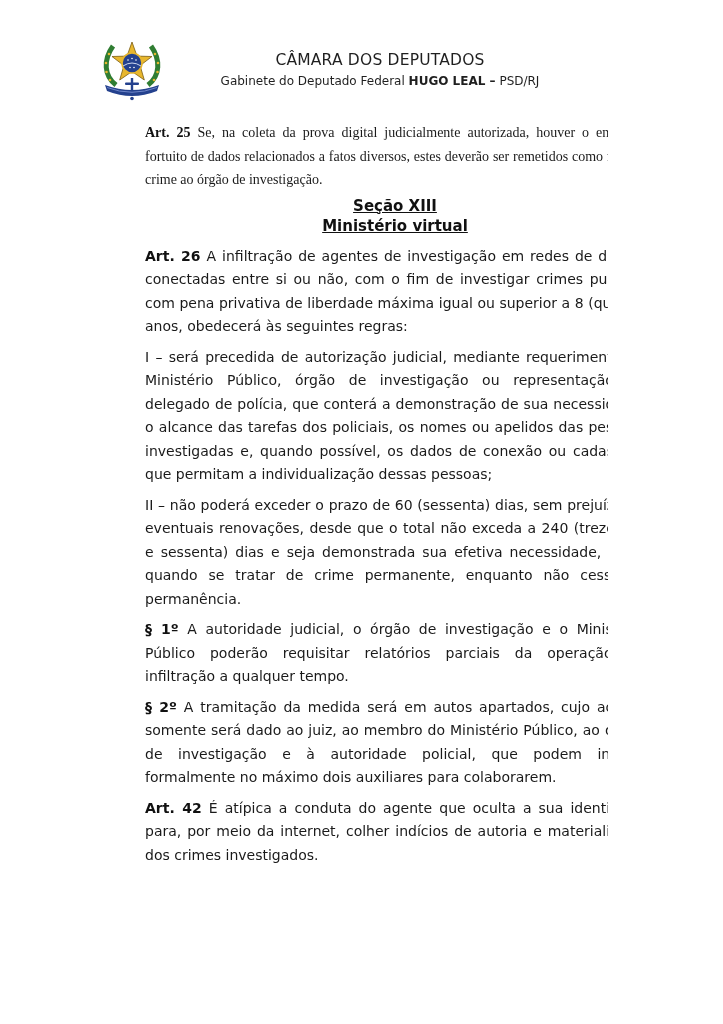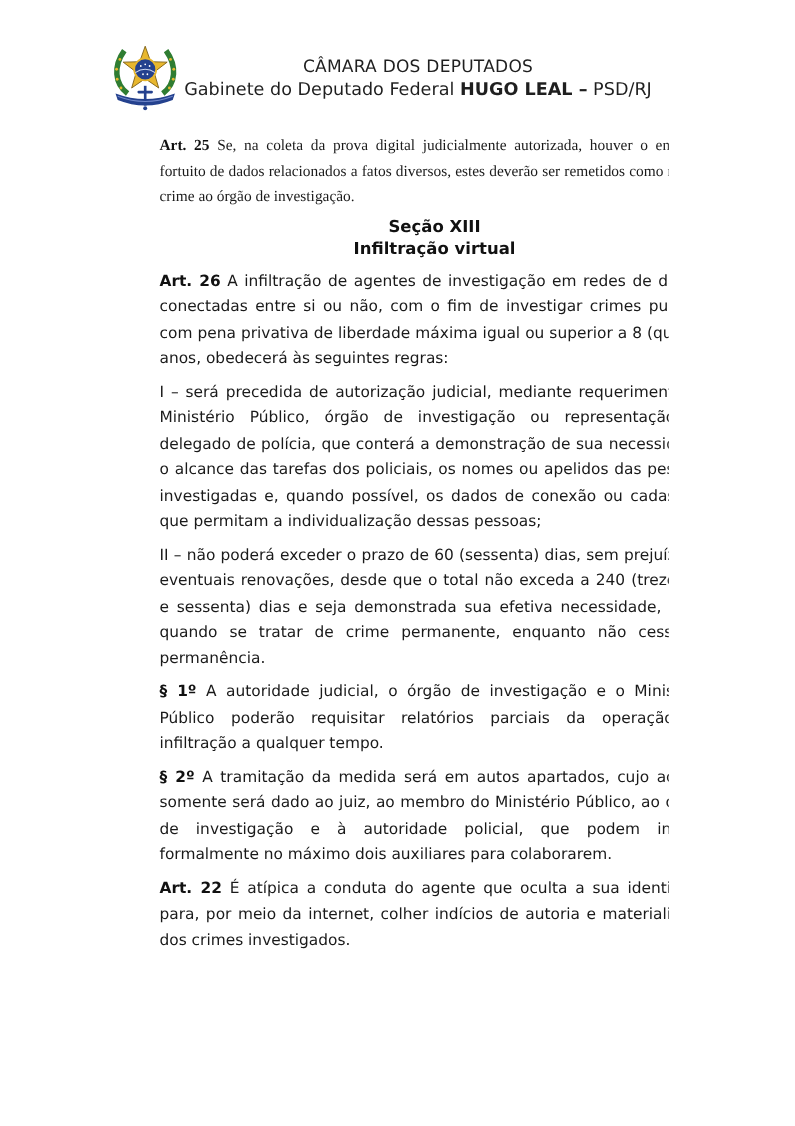--- a/index.html
+++ b/index.html
@@ -11,33 +11,33 @@
     color:#1a1a1a;
     overflow:hidden;
   }
   
   .logo{position:absolute;left:97px;top:36px;width:70px;height:66px;}
   .header-text{
     position:absolute;left:130px;top:50px;width:500px;
     text-align:center;line-height:20px;color:#1f1f1f;
   }
   .header-org{font-size:15.5px;letter-spacing:.2px;}
-  .header-office{font-size:16px;margin-top:1px;}
+  .header-office{font-size:12px;margin-top:1px;}
   .header-office b{font-weight:700;}
   
   .doc{
     position:absolute;left:145px;top:121px;width:500px;
     font-size:14px;line-height:23.5px;text-align:justify;
   }
   .doc p{margin:0 0 7px 0;}
   .doc p b{font-weight:700;color:#111;}
   .doc .tight{margin-bottom:4px;font-family:Liberation Serif, serif;}
   .section-heading{
     text-align:center;font-weight:700;font-size:15px;line-height:20px;
-    margin:2px 0 9px 0;color:#111;
+    margin:2px 0 9px 0;color:#111;text-decoration:underline;
   }
   
   .stamp-box{
     position:absolute;left:658px;top:23px;width:61px;height:212px;
     border:1.5px solid #3a3a3a;box-sizing:border-box;background:#fff;
   }
   .vtext{
     position:absolute;transform-origin:0 100%;transform:rotate(-90deg);
     white-space:nowrap;color:#9e9e9e;
   }
@@ -96,34 +96,34 @@
 
   <div class="stamp-box"></div>
   <div class="vtext stamp-presentation">Apresentação: 15/10/2020 16:09 - Mesa</div>
   <div class="vtext stamp-number">PL n.4939/2020</div>
 
   <div class="doc">
     <p class="tight"><b>Art. 25</b><span> Se, na coleta da prova digital judicialmente autorizada, houver o encontro fortuito de dados relacionados a fatos diversos, estes deverão ser remetidos como notícia crime ao órgão de investigação.</span></p>
 
     <div class="section-heading">
       <div>Seção XIII</div>
-      <div>Infiltração virtual</div>
+      <div>Ministério virtual</div>
     </div>
 
     <p><b>Art. 26</b><span> A infiltração de agentes de investigação em redes de dados, conectadas entre si ou não, com o fim de investigar crimes punidos com pena privativa de liberdade máxima igual ou superior a 8 (quatro) anos, obedecerá às seguintes regras:</span></p>
 
     <p><span>I – será precedida de autorização judicial, mediante requerimento do Ministério Público, órgão de investigação ou representação de delegado de polícia, que conterá a demonstração de sua necessidade, o alcance das tarefas dos policiais, os nomes ou apelidos das pessoas investigadas e, quando possível, os dados de conexão ou cadastrais que permitam a individualização dessas pessoas;</span></p>
 
     <p><span>II – não poderá exceder o prazo de 60 (sessenta) dias, sem prejuízo de eventuais renovações, desde que o total não exceda a 240 (trezentos e sessenta) dias e seja demonstrada sua efetiva necessidade, salvo quando se tratar de crime permanente, enquanto não cessar a permanência.</span></p>
 
     <p><b>§ 1º</b><span> A autoridade judicial, o órgão de investigação e o Ministério Público poderão requisitar relatórios parciais da operação de infiltração a qualquer tempo.</span></p>
 
     <p><b>§ 2º</b><span> A tramitação da medida será em autos apartados, cujo acesso somente será dado ao juiz, ao membro do Ministério Público, ao órgão de investigação e à autoridade policial, que podem indicar formalmente no máximo dois auxiliares para colaborarem.</span></p>
 
-    <p><b>Art. 22</b><span> É atípica a conduta do agente que oculta a sua identidade para, por meio da internet, colher indícios de autoria e materialidade dos crimes investigados.</span></p>
+    <p><b>Art. 42</b><span> É atípica a conduta do agente que oculta a sua identidade para, por meio da internet, colher indícios de autoria e materialidade dos crimes investigados.</span></p>
   </div>
 
   <div class="vtext sig1">Documento eletrônico assinado por Hugo Leal (PSD/RJ), através do ponto SDR_56306,</div>
   <div class="vtext sig2">na forma do art. 102, § 1º, do RICD c/c o art. 2º, do Ato</div>
   <div class="vtext sig3">da Mesa n. 80 de 2016.</div>
 
   <svg class="barcode" viewBox="0 0 20 148">
     <g fill="#1a1a1a">
       <rect x="0" y="0" width="20" height="3"></rect>
         <rect x="0" y="5" width="20" height="1.6"></rect>

